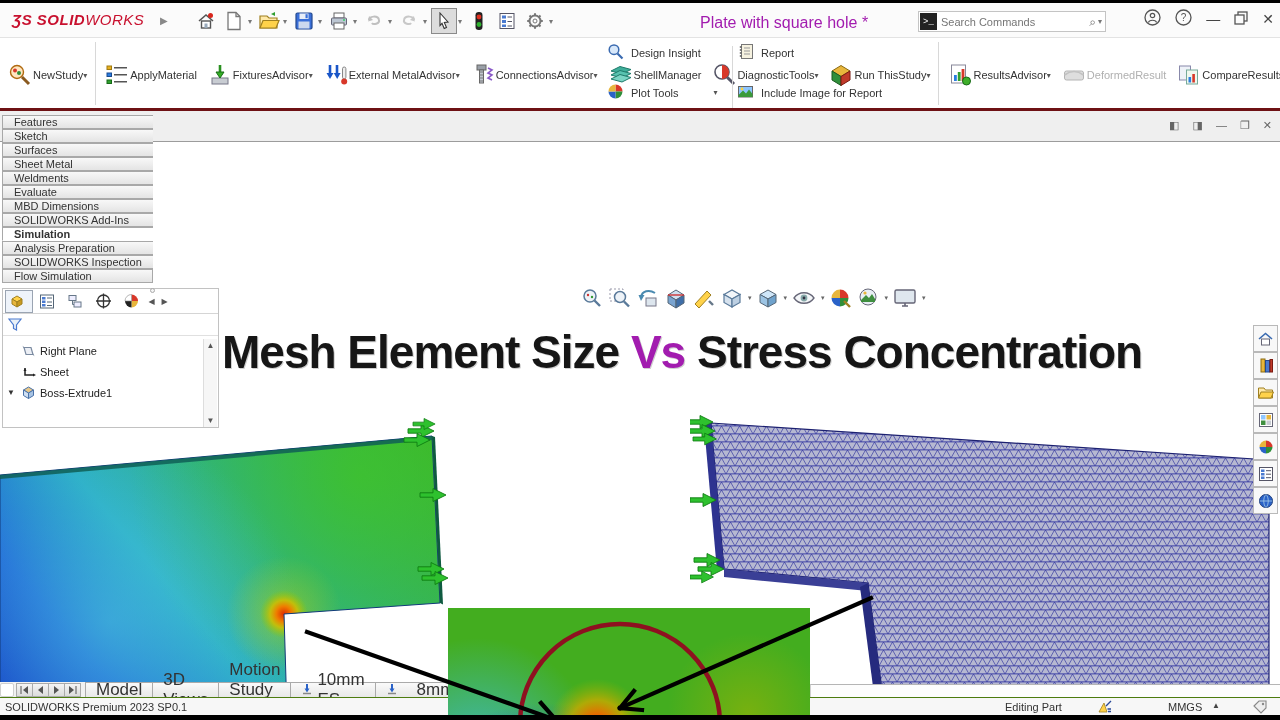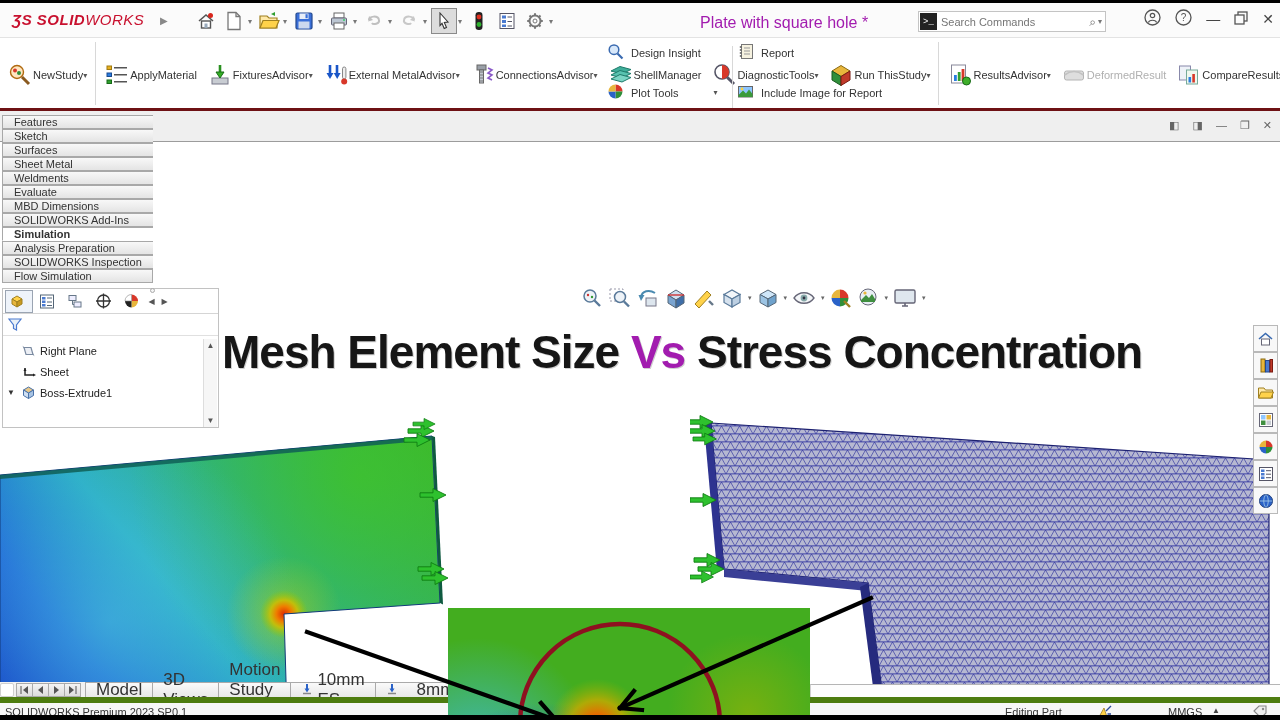--- a/index.html
+++ b/index.html
@@ -109,21 +109,21 @@
   .bt-nav { position:absolute; left:16px; top:1px; display:flex; }
   .bt-nav div { width:17px; height:14px; background:linear-gradient(#f4f4f4,#dcdcdc); border:1px solid #aaa;
     margin-right:-1px; display:flex; align-items:center; justify-content:center; }
   .bt-tabs { position:absolute; left:85px; top:0; display:flex; height:16px; }
   .b-tab { padding:0 10px; display:flex; align-items:center; gap:4px; font-size:17px; color:#333;
     background:linear-gradient(#fafafa,#e8e8e8); border:1px solid #aaa; border-right:none; }
   .b-tab:last-child { border-right:1px solid #aaa;gap:19px; }
   #hscroll-strip { position:absolute; left:810px; top:684px; width:470px; height:13px; background:#fdfdfd;
     border-top:1px solid #b5b5b5; border-left:1px solid #cfcfcf; z-index:3; }
   #statusbar { position:absolute; left:0; top:697px; width:1280px; height:18px; background:#f7f7f7;
-    border-top:6px solid #4d7c0f; font-size:11px; color:#333; z-index:3; }
+    border-top:1px solid #4d7c0f; font-size:11px; color:#333; z-index:3; }
   .sb-left { position:absolute; left:5px; top:3px; }
   .sb-editing { position:absolute; left:1005px; top:3px; }
   .sb-edit-icon { position:absolute; left:1098px; top:2px; }
   .sb-units { position:absolute; left:1168px; top:3px; }
   .sb-units-caret { position:absolute; left:1212px; top:3px; font-size:8px; color:#444; }
   .sb-tag { position:absolute; left:1253px; top:2px; }
 </style>
 </head>
 <body>
 <div id="app">

